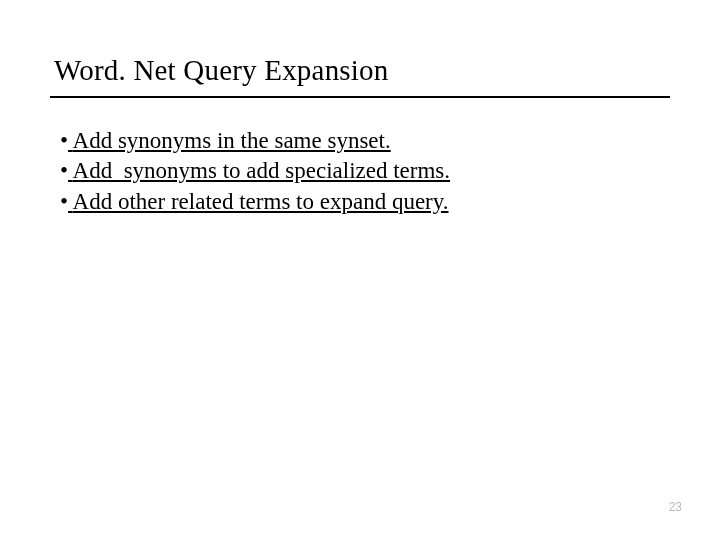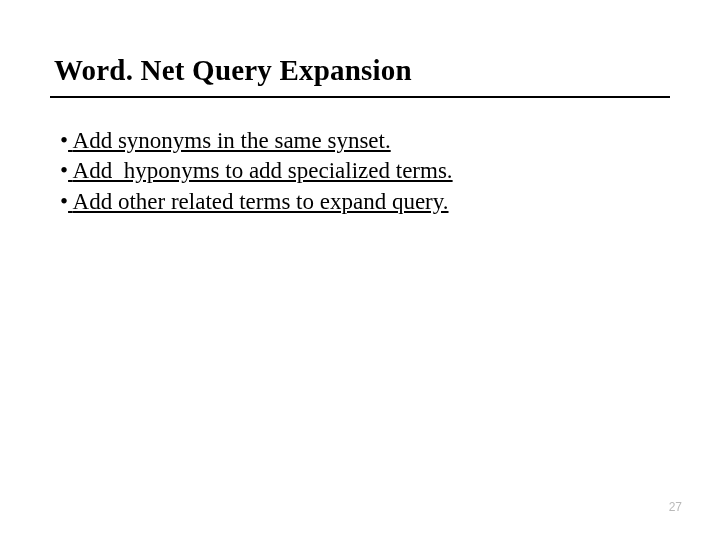--- a/index.html
+++ b/index.html
@@ -17,21 +17,21 @@
     position: relative;
     width: 720px;
     height: 540px;
     box-sizing: border-box;
   }
   .title {
     position: absolute;
     left: 54px;
     top: 54px;
     font-size: 29px;
-    font-weight: 700;
+    font-weight: 400;
     letter-spacing: 0.2px;
   }
   .rule {
     position: absolute;
     left: 50px;
     top: 96px;
     width: 620px;
     height: 0;
     border-top: 2px solid #000000;
   }
@@ -62,19 +62,19 @@
 <body>
 
 <div class="slide">
 
   <div class="title">Word. Net Query Expansion</div>
 
   <div class="rule"></div>
 
   <div class="body">
     <div class="item"><span class="bullet">•</span> <span>Add synonyms in the same synset.</span></div>
-    <div class="item"><span class="bullet">•</span> <span>Add  hyponyms to add specialized terms.</span></div>
+    <div class="item"><span class="bullet">•</span> <span>Add  synonyms to add specialized terms.</span></div>
     <div class="item"><span class="bullet">•</span> <span>Add other related terms to expand query.</span></div>
   </div>
 
-  <div class="pagenum">27</div>
+  <div class="pagenum">23</div>
 
 </div>
 
 </body></html>

